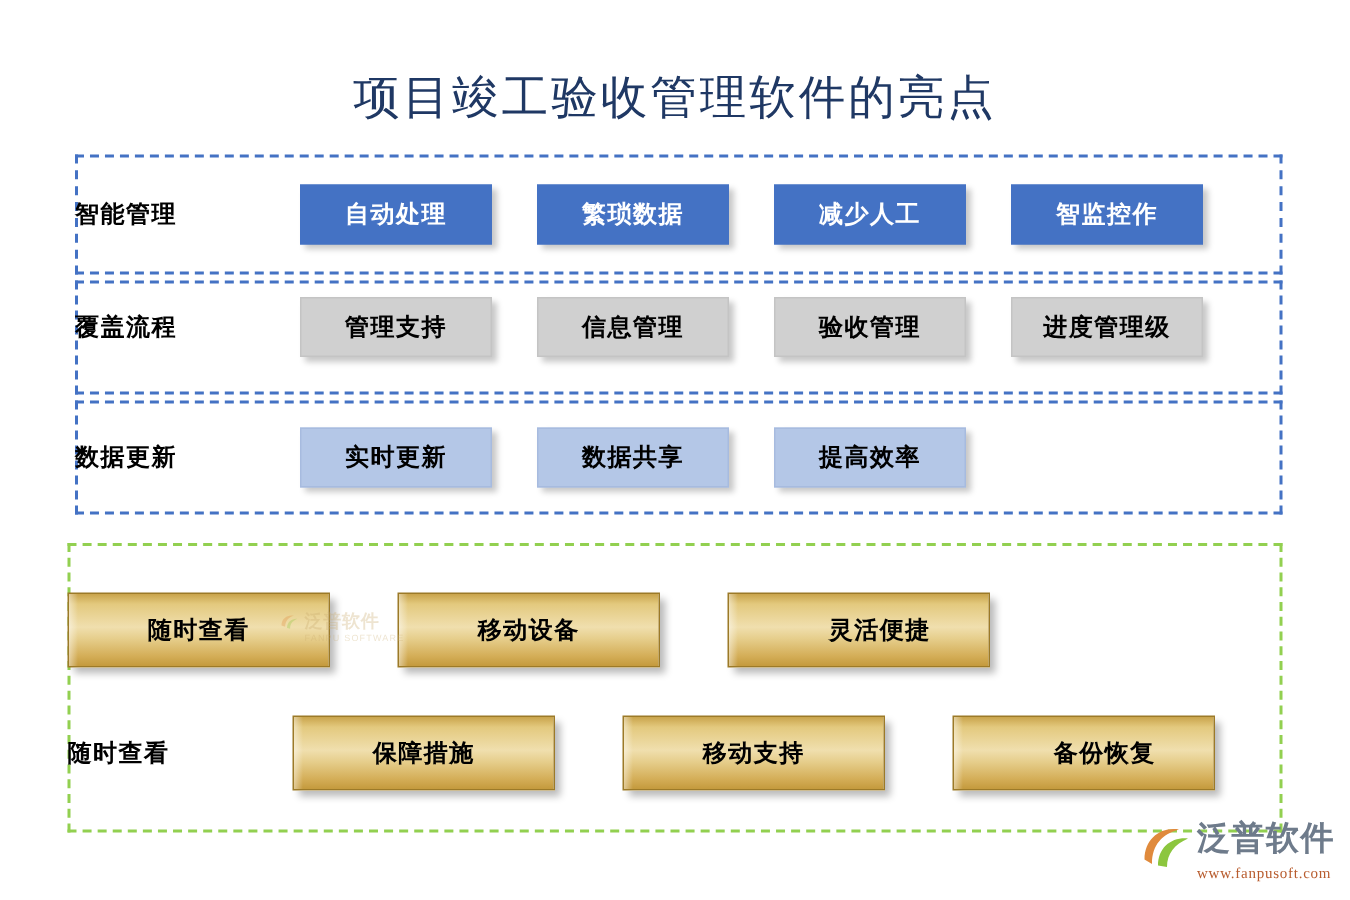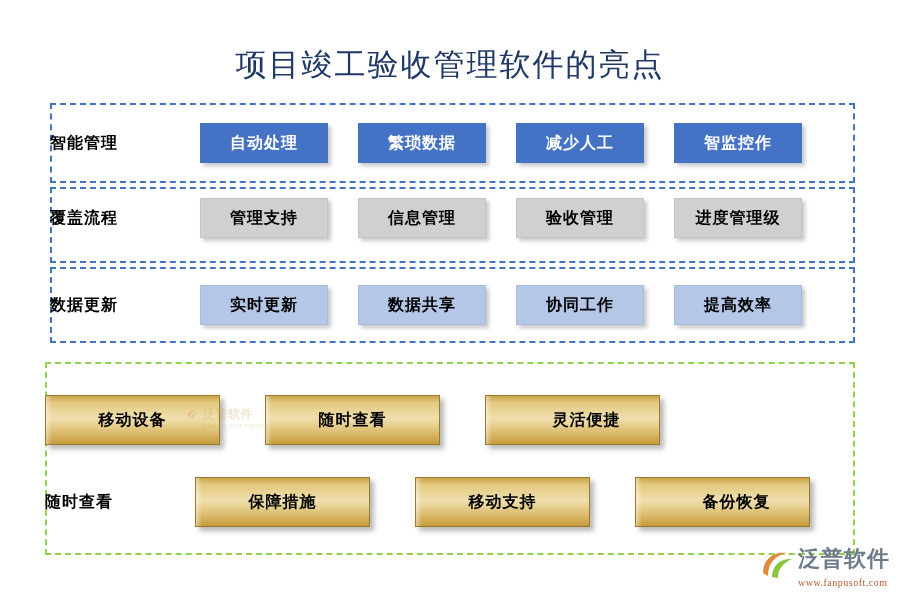--- a/index.html
+++ b/index.html
@@ -251,29 +251,28 @@
       <div class="chip flat gray-chip">验收管理</div>
       <div class="chip flat gray-chip last">进度管理级</div>
     </div>
   </div>
 
   <div class="row" style="left:50px; top:267px; width:805px; height:76px;">
     <div class="row-label">数据更新</div>
     <div class="chips">
       <div class="chip flat lightblue-chip">实时更新</div>
       <div class="chip flat lightblue-chip">数据共享</div>
-      <div class="chip flat lightblue-chip">协同工作</div>
       <div class="chip flat lightblue-chip last">提高效率</div>
     </div>
   </div>
 
   <div class="row" style="left:45px; top:390px; width:810px; height:60px;">
     <div class="chips">
+      <div class="chip gold">随时查看</div>
       <div class="chip gold">移动设备</div>
-      <div class="chip gold">随时查看</div>
       <div class="chip gold last">灵活便捷</div>
     </div>
   </div>
 
   <div class="row" style="left:45px; top:472px; width:810px; height:60px;">
     <div class="row-label">随时查看</div>
     <div class="chips">
       <div class="chip gold">保障措施</div>
       <div class="chip gold">移动支持</div>
       <div class="chip gold last">备份恢复</div>

